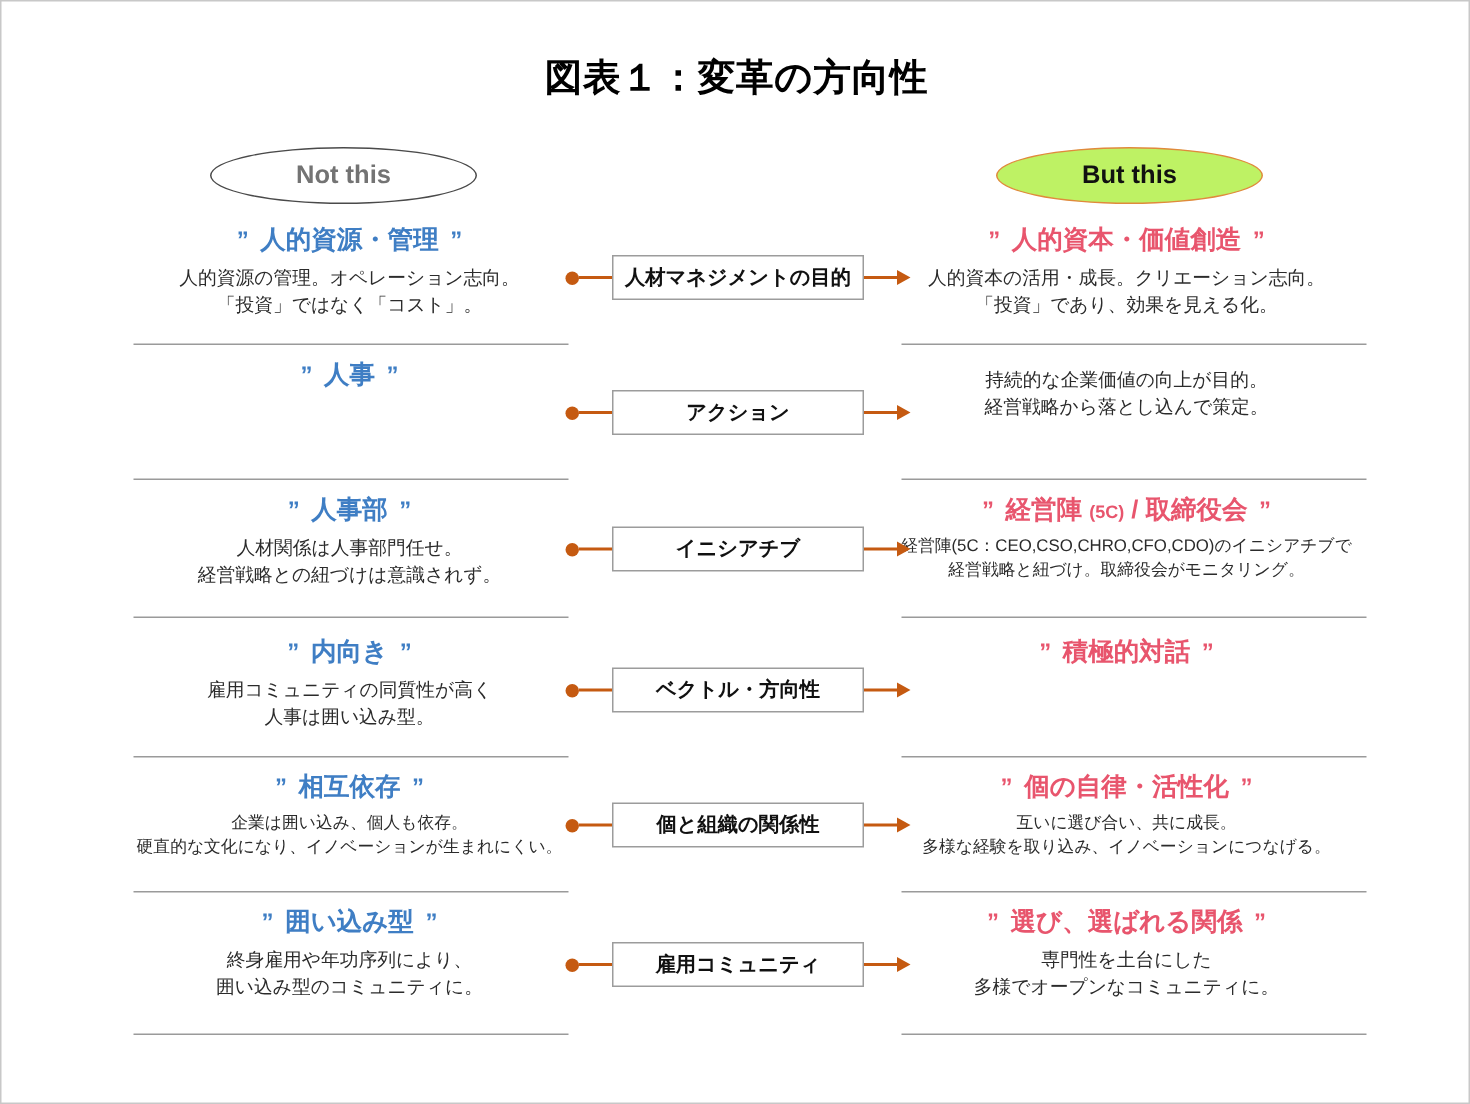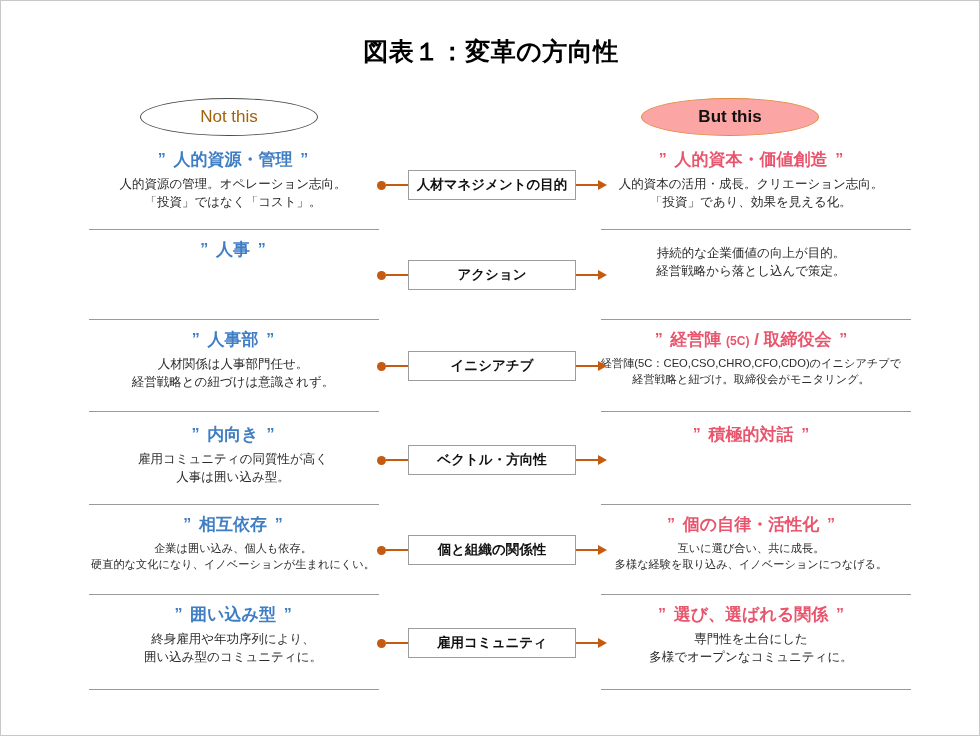--- a/index.html
+++ b/index.html
@@ -46,27 +46,27 @@
     display: flex;
     align-items: center;
     justify-content: center;
     font-size: 17px;
   }
   .pill-not {
     left: 139px;
     top: 97px;
     background: #ffffff;
     border: 1.3px solid #4a4a4a;
-    color: #a16207;
-    font-weight: normal;
+    color: #737373;
+    font-weight: bold;
   }
   .pill-but {
-    left: 640px;
+    left: 663px;
     top: 97px;
-    background: #fca5a5;
+    background: #bef264;
     border: 1.6px solid #e08a3c;
     color: #111111;
     font-weight: bold;
     align-items: center;
   }
 
   
   .row {
     position: absolute;
     left: 0;

